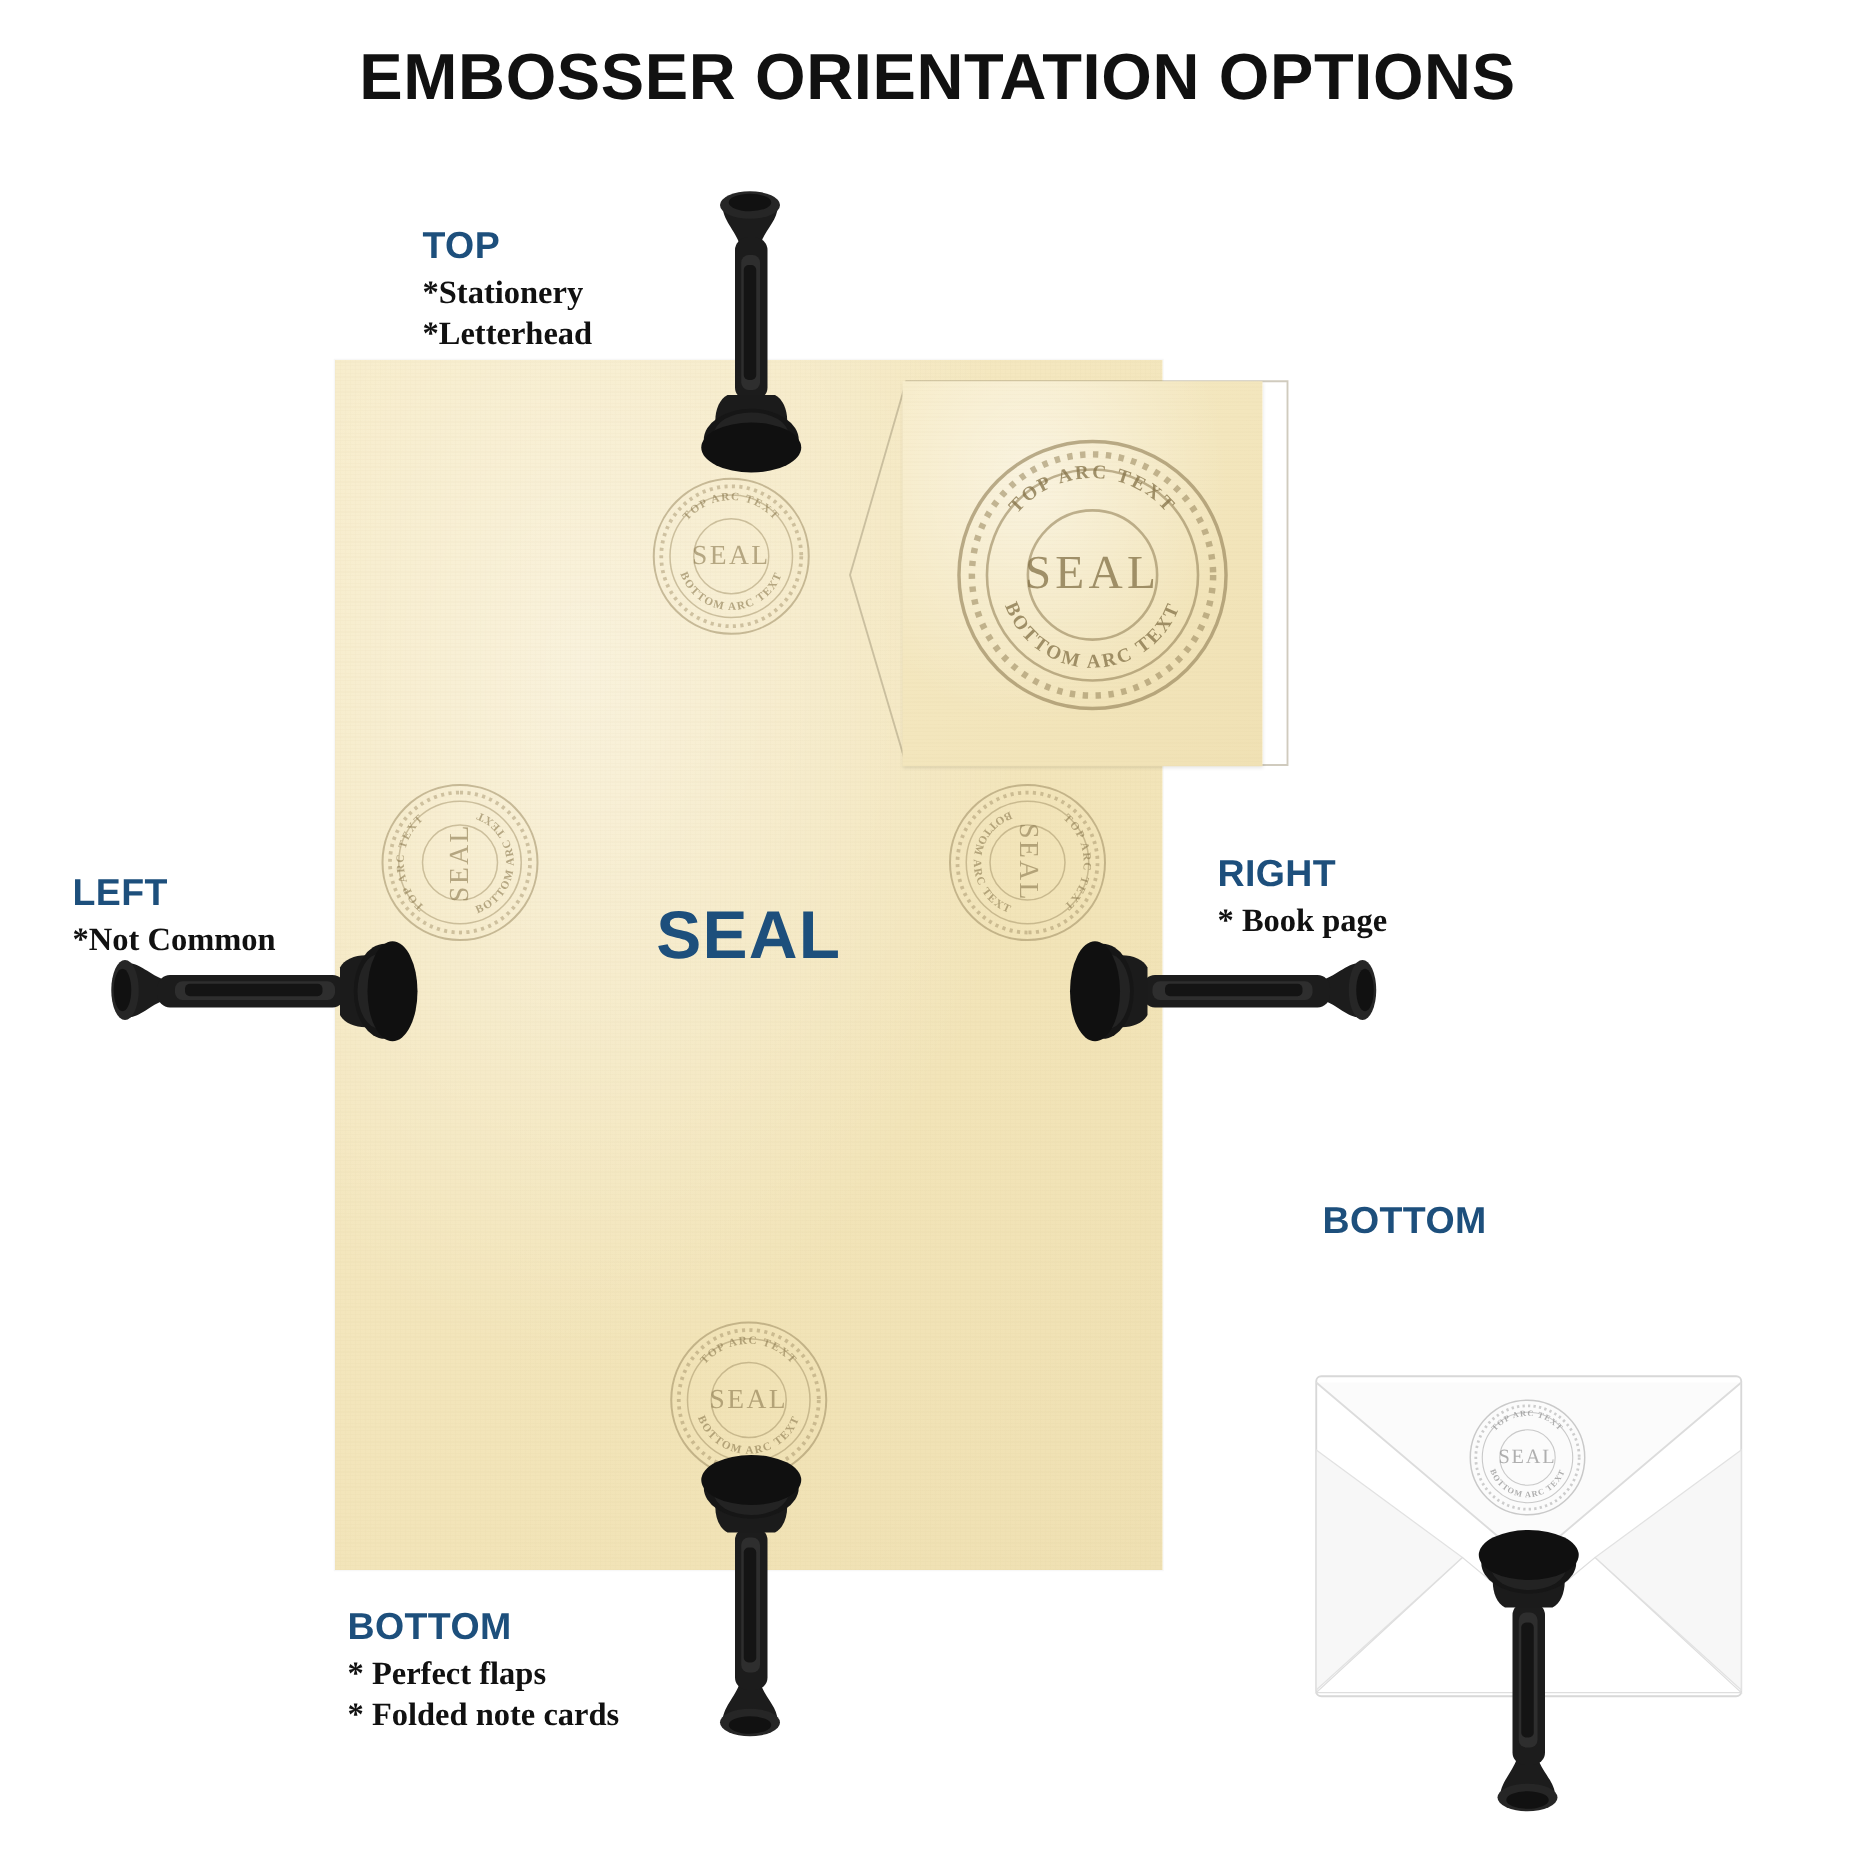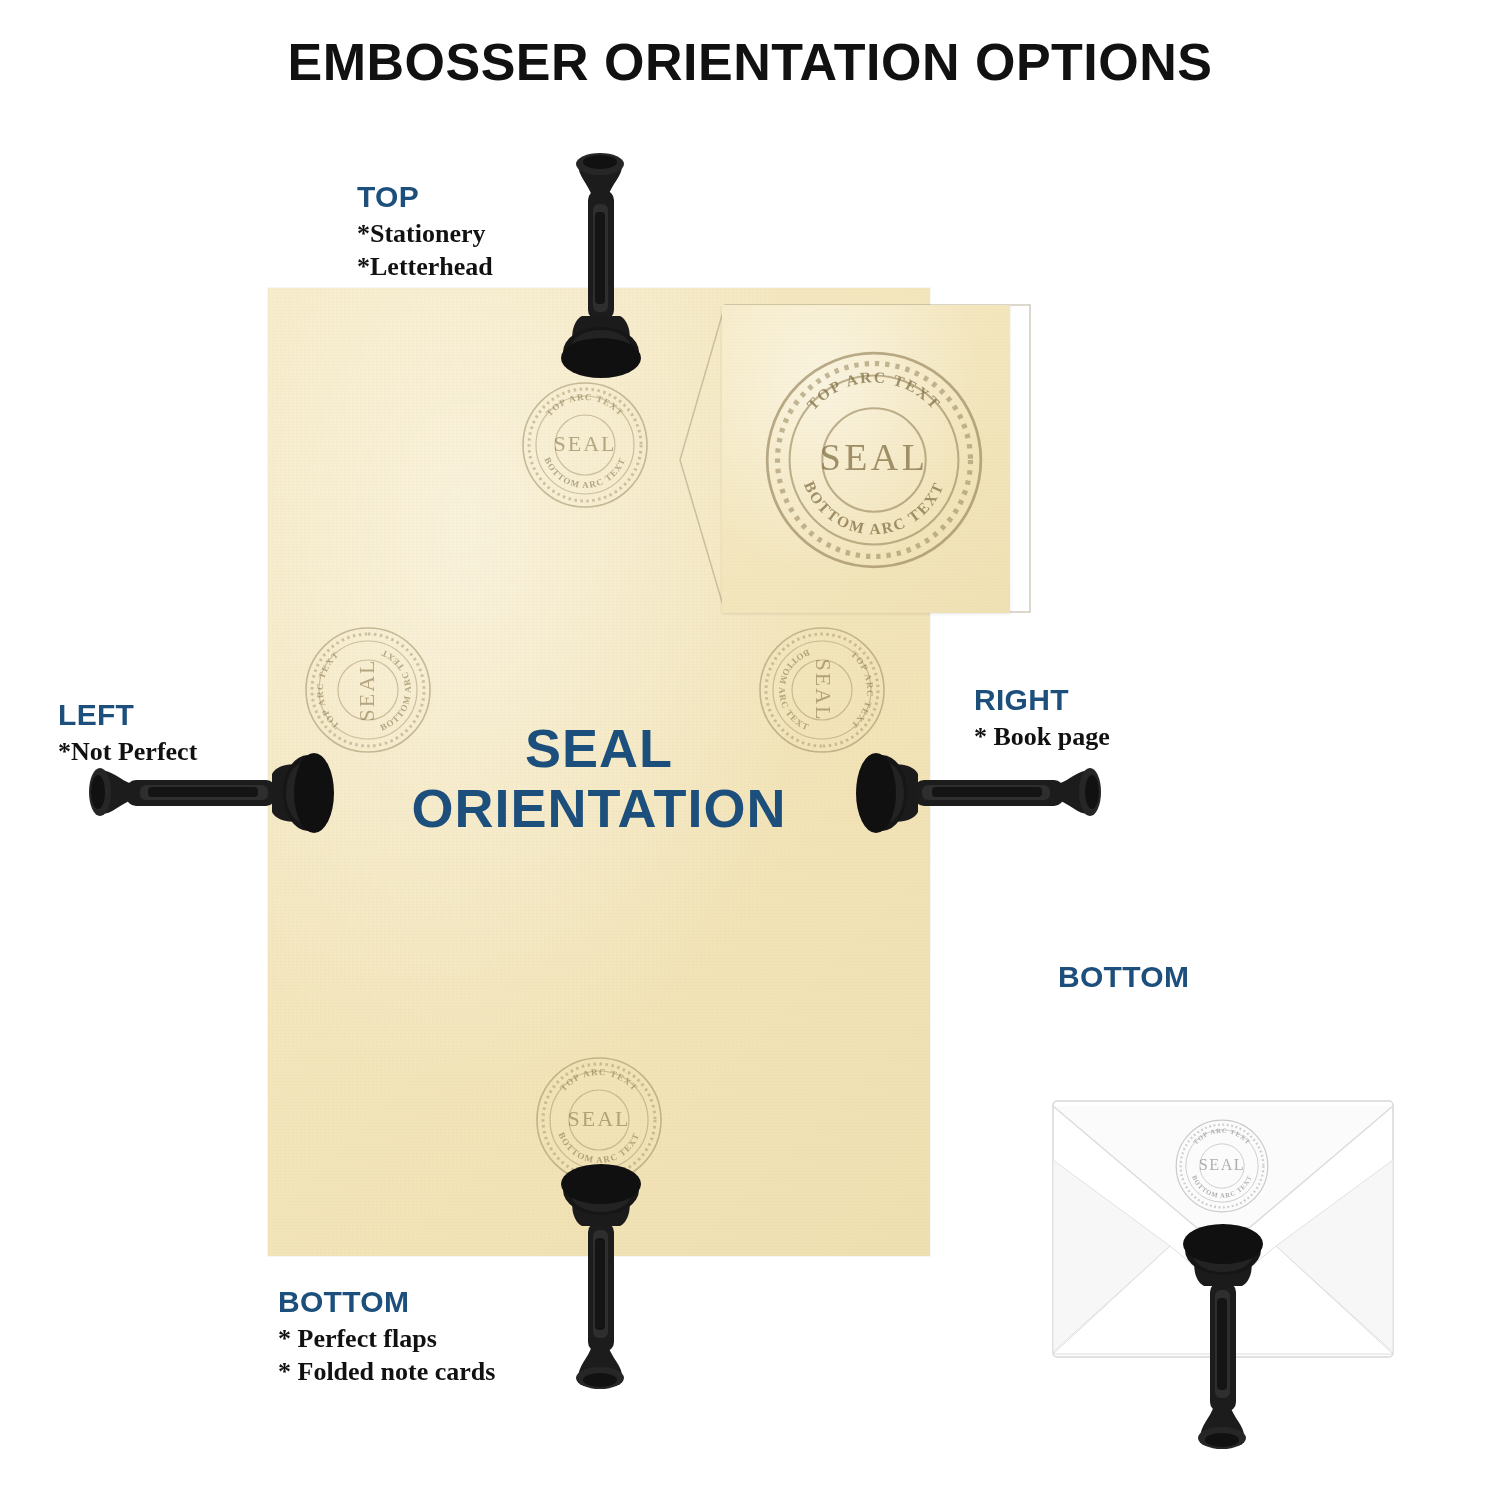--- a/index.html
+++ b/index.html
@@ -202,21 +202,20 @@
       <circle class="ring-inner" cx="65" cy="65" r="49"></circle>
       <circle class="ring-inner" cx="65" cy="65" r="30"></circle>
       <text font-size="9" letter-spacing="1.2"><textPath href="#arcTopE" startOffset="50%" text-anchor="middle">TOP ARC TEXT</textPath></text>
       <text font-size="9" letter-spacing="1.2"><textPath href="#arcBotE" startOffset="50%" text-anchor="middle">BOTTOM ARC TEXT</textPath></text>
       <text class="seal-word" x="65" y="71" text-anchor="middle" font-size="22" letter-spacing="2">SEAL</text>
     </svg>
   </div>
 
   <div class="center-label">
     <span class="l1">SEAL</span>
-    <span class="l2">ORIENTATION</span>
   </div>
 
   <div class="embosser" style="left:548px;top:152px;width:104px;height:232px;">
     <svg viewBox="0 0 104 232" width="104" height="232">
       <g fill="#1c1c1c">
         <path d="M30 12 C30 2, 74 2, 74 14 C74 24, 64 32, 60 44 L44 44 C40 32, 30 24, 30 12 Z"></path>
         <ellipse cx="52" cy="12" rx="24" ry="11" fill="#262626"></ellipse>
         <ellipse cx="52" cy="10" rx="17" ry="7" fill="#111"></ellipse>
         <rect x="40" y="38" width="26" height="130" rx="10" fill="#1c1c1c"></rect>
         <rect x="45" y="52" width="15" height="108" rx="6" fill="#2e2e2e"></rect>
@@ -316,29 +315,29 @@
         <rect x="45" y="72" width="15" height="108" rx="6" fill="#2e2e2e"></rect>
         <rect x="47" y="80" width="10" height="92" rx="4" fill="#141414"></rect>
         <path d="M34 68 C22 62, 20 36, 34 26 L72 26 C86 36, 84 62, 72 68 Z" fill="#1b1b1b"></path>
         <ellipse cx="53" cy="32" rx="38" ry="25" fill="#161616"></ellipse>
         <ellipse cx="53" cy="36" rx="30" ry="18" fill="#232323"></ellipse>
         <ellipse cx="53" cy="26" rx="40" ry="20" fill="#101010"></ellipse>
       </g>
     </svg>
   </div>
 
-  <div class="callout" style="left:357px;top:180px;">
+  <div class="callout" style="left:338px;top:180px;">
     <div class="hd">TOP</div>
     <div class="ln">*Stationery</div>
     <div class="ln">*Letterhead</div>
   </div>
 
   <div class="callout" style="left:58px;top:698px;">
     <div class="hd">LEFT</div>
-    <div class="ln">*Not Perfect</div>
+    <div class="ln">*Not Common</div>
   </div>
 
   <div class="callout" style="left:974px;top:683px;">
     <div class="hd">RIGHT</div>
     <div class="ln">* Book page</div>
   </div>
 
   <div class="callout" style="left:278px;top:1285px;">
     <div class="hd">BOTTOM</div>
     <div class="ln">* Perfect flaps</div>

